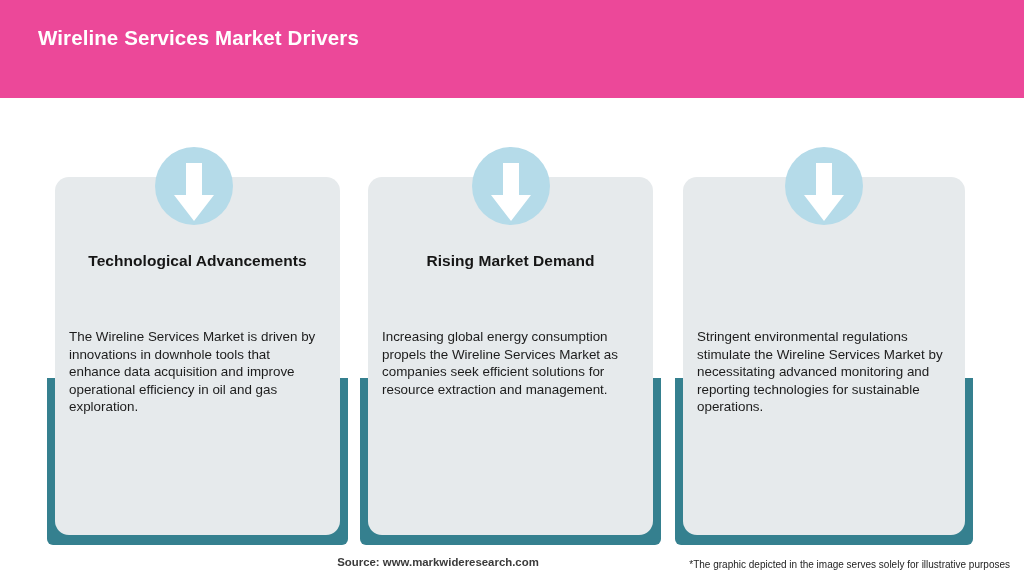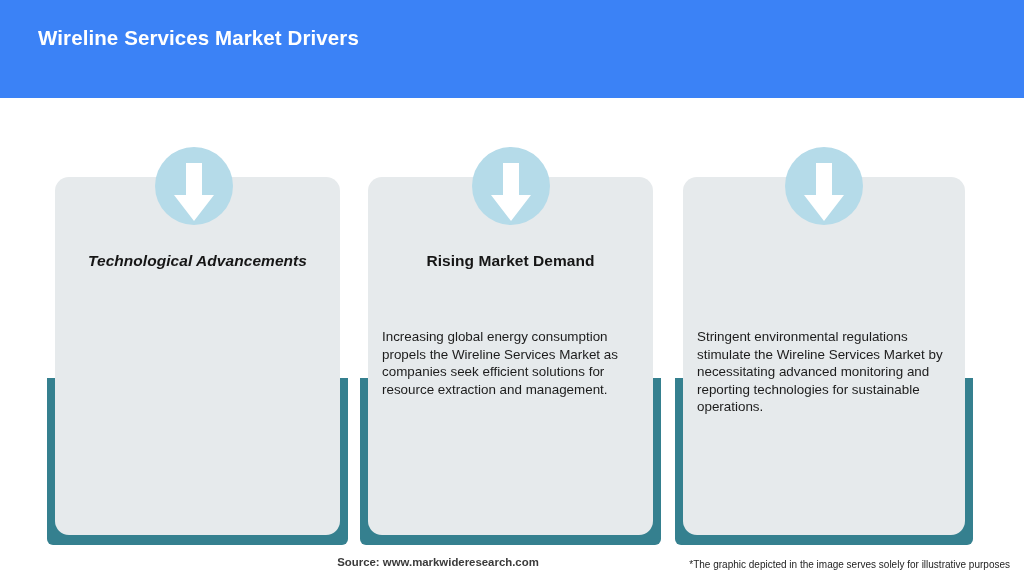--- a/index.html
+++ b/index.html
@@ -14,21 +14,21 @@
     overflow: hidden;
     position: relative;
   }
 
   
   #header-bar {
     position: absolute;
     left: 0; top: 0;
     width: 1024px;
     height: 98px;
-    background: #3b82f6;
+    background: #ec4899;
   }
   #page-title {
     position: absolute;
     left: 38px;
     top: 26px;
     font-size: 20.5px;
     font-weight: bold;
     color: #ffffff;
     letter-spacing: 0.1px;
     white-space: nowrap;
@@ -148,29 +148,30 @@
   }
 </style>
 </head>
 <body>
 
 <div id="header-bar">
   <div id="page-title">Wireline Services Market Drivers</div>
 
 </div>
 
-<div class="card-group" style="left:47px; width:301px;font-style:italic;">
+<div class="card-group" style="left:47px; width:301px;">
   <div class="card-bracket"></div>
   <div class="card-panel"></div>
   <div class="card-circle" style="left:108px;">
     <svg class="card-arrow" viewBox="0 0 44 60" xmlns="http://www.w3.org/2000/svg">
       <path d="M14 0 L30 0 L30 32 L42 32 L22 58 L2 32 L14 32 Z" fill="#ffffff"></path>
     </svg>
   </div>
   <div class="card-heading">Technological Advancements</div>
+  <div class="card-body" style="left:22px; right:26px;">The Wireline Services Market is driven by innovations in downhole tools that enhance data acquisition and improve operational efficiency in oil and gas exploration.</div>
 </div>
 
 <div class="card-group" style="left:360px; width:301px;">
   <div class="card-bracket"></div>
   <div class="card-panel"></div>
   <div class="card-circle" style="left:112px;">
     <svg class="card-arrow" viewBox="0 0 44 60" xmlns="http://www.w3.org/2000/svg">
       <path d="M14 0 L30 0 L30 32 L42 32 L22 58 L2 32 L14 32 Z" fill="#ffffff"></path>
     </svg>
   </div>

